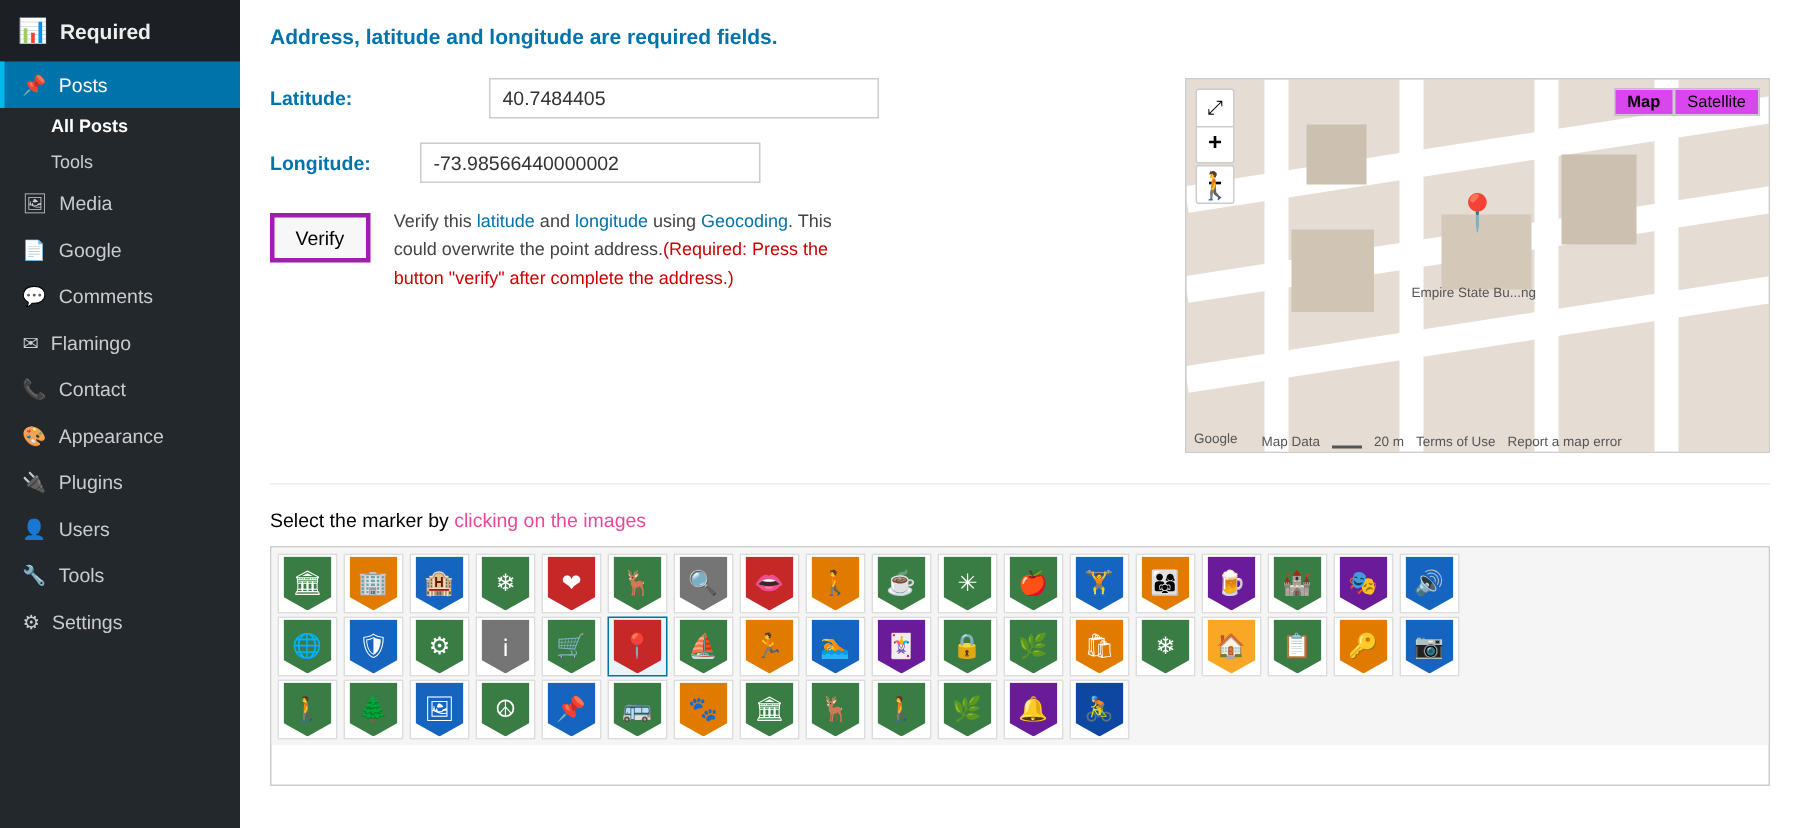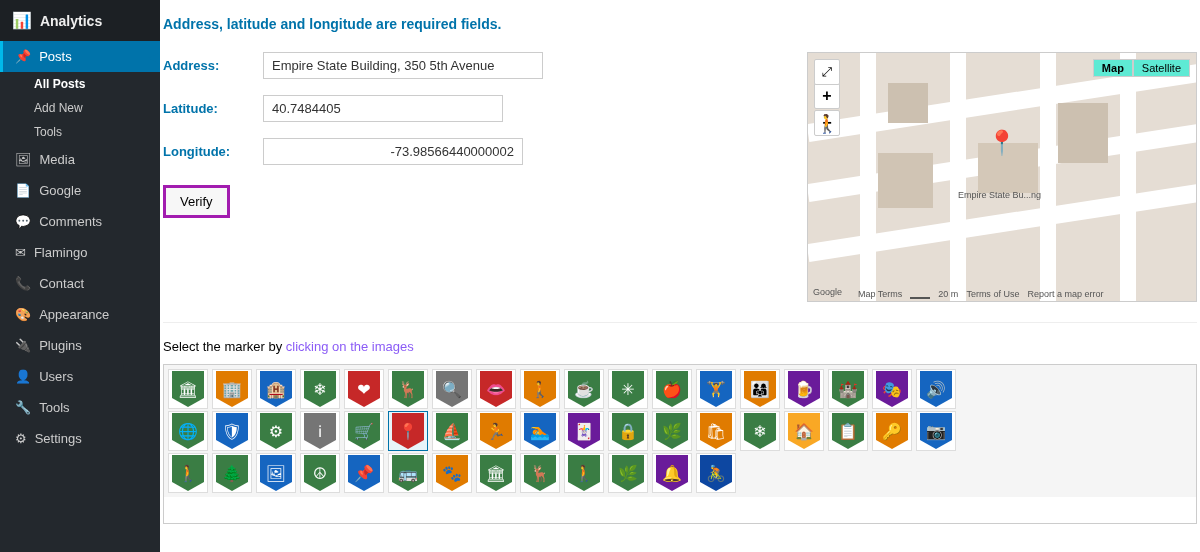--- a/index.html
+++ b/index.html
@@ -62,21 +62,21 @@
       cursor: pointer;
       font-size: 12px;
     }
     .sidebar-subitem.active-sub { color: #fff; font-weight: 600; }
 
     
     #main {
       flex: 1;
       background: #fff;
       overflow-y: auto;
-      padding: 16px 3px;
+      padding: 16px 20px;
     }
     .required-notice {
       color: #0073aa;
       font-size: 14px;
       font-weight: 700;
       margin-bottom: 20px;
     }
     .form-row {
       display: flex;
       align-items: center;
@@ -112,21 +112,21 @@
     .map-container {
       width: 390px;
       height: 250px;
       border: 1px solid #ccc;
       background: #e8e0d8;
       position: relative;
       overflow: hidden;
     }
     .map-tab {
       padding: 2px 8px;
-      background: #5eead4;
+      background: #d946ef;
       border: 1px solid #ccc;
       cursor: pointer;
       font-size: 11px;
     }
     .map-tab.active { font-weight: 700; }
 
     .verify-section {
       display: flex;
       align-items: flex-start;
       gap: 16px;
@@ -152,21 +152,21 @@
 
     .marker-section {
       margin-top: 10px;
       border-top: 1px solid #eee;
       padding-top: 16px;
     }
     .marker-title {
       font-size: 13px;
       margin-bottom: 10px;
     }
-    .marker-title span.blue { color: #8b5cf6; text-align: center; }
+    .marker-title span.blue { color: #ec4899; text-align: center; }
     .marker-grid-wrapper {
       border: 1px solid #ccc;
       height: 160px;
       overflow-y: scroll;
       position: relative;
     }
     .marker-grid {
       display: grid;
       grid-template-columns: repeat(18, 42px);
       gap: 2px;
@@ -196,34 +196,31 @@
     .mk-gray { background: #757575; color: #fff; width: 32px; height: 36px; clip-path: polygon(0 0, 100% 0, 100% 75%, 50% 100%, 0 75%); display:flex; align-items:center; justify-content:center; font-size:16px; }
     .mk-yellow { background: #f9a825; color: #fff; width: 32px; height: 36px; clip-path: polygon(0 0, 100% 0, 100% 75%, 50% 100%, 0 75%); display:flex; align-items:center; justify-content:center; font-size:16px; }
     .mk-darkblue { background: #0d47a1; color: #fff; width: 32px; height: 36px; clip-path: polygon(0 0, 100% 0, 100% 75%, 50% 100%, 0 75%); display:flex; align-items:center; justify-content:center; font-size:16px; }
   </style>
 </head>
 <body>
 
 <div id="sidebar">
   <div class="sidebar-header">
     <span class="wp-icon">📊</span>
-    <span>Analytics</span>
+    <span>Required</span>
   </div>
 
   <div class="sidebar-item active">
     <span>📌</span>
     <span>Posts</span>
   </div>
   <div class="sidebar-subitem active-sub">
     <span>All Posts</span>
   </div>
   <div class="sidebar-subitem">
-    <span>Add New</span>
-  </div>
-  <div class="sidebar-subitem">
     <span>Tools</span>
   </div>
 
   <div class="sidebar-item">
     <span>🖼</span>
     <span>Media</span>
   </div>
   <div class="sidebar-item">
     <span>📄</span>
     <span>Google</span>
@@ -261,33 +258,32 @@
     <span>Settings</span>
   </div>
 </div>
 
 <div id="main">
   <div class="required-notice">Address, latitude and longitude are required fields.</div>
 
   <div class="content-area">
     <div class="form-section">
       <div class="form-row">
-        <label class="form-label">Address:</label>
-        <input class="form-input" type="text" style="width: 280px;" value="Empire State Building, 350 5th Avenue">
-      </div>
-      <div class="form-row">
         <label class="form-label">Latitude:</label>
-        <input class="form-input" type="text" style="width: 240px;" value="40.7484405">
+        <input class="form-input" type="text" style="width: 260px; margin-left: 46px;" value="40.7484405">
       </div>
       <div class="form-row">
         <label class="form-label">Longitude:</label>
-        <input class="form-input" type="text" style="width: 260px; text-align: right;" value="-73.98566440000002">
+        <input class="form-input" type="text" style="width: 227px;" value="-73.98566440000002">
       </div>
       <div class="verify-section">
         <button class="verify-btn">Verify</button>
+        <div class="verify-text">
+          <span>Verify this </span><a>latitude</a><span> and </span><a>longitude</a><span> using </span><a>Geocoding</a><span>. This could overwrite the point address.</span><span class="red">(Required: Press the button "verify" after complete the address.)</span>
+        </div>
       </div>
     </div>
 
     <div class="map-section">
       <div class="map-container">
 
         <svg width="390" height="250" style="position:absolute;top:0;left:0;">
 
           <rect width="390" height="250" fill="#e8e0d8"></rect>
 
@@ -320,21 +316,21 @@
         <div style="position:absolute;top:30px;left:6px;display:flex;flex-direction:column;">
           <div style="width:26px;height:26px;background:#fff;border:1px solid #ccc;display:flex;align-items:center;justify-content:center;font-weight:bold;font-size:16px;cursor:pointer;border-radius:2px;">+</div>
           <div style="width:26px;height:26px;background:#fff;border:1px solid #ccc;display:flex;align-items:center;justify-content:center;font-weight:bold;font-size:16px;cursor:pointer;border-radius:2px;margin-top:1px;">−</div>
         </div>
         <div style="position:absolute;top:6px;left:6px;width:26px;height:26px;background:#fff;border:1px solid #ccc;display:flex;align-items:center;justify-content:center;cursor:pointer;border-radius:2px;">⤢</div>
         <div style="position:absolute;top:60px;left:8px;font-size:18px;color:#c8860a;">🚶</div>
 
         <div style="position:absolute;top:42%;left:50%;font-size:24px;color:#d33;transform:translate(-50%,-100%);">📍</div>
 
         <div style="position:absolute;bottom:2px;left:50px;font-size:9px;color:#555;display:flex;gap:8px;">
-          <span>Map Terms</span>
+          <span>Map Data</span>
           <span style="border-bottom:2px solid #555;display:inline-block;width:20px;vertical-align:middle;"></span>
           <span>20 m</span>
           <a style="color:#555;">Terms of Use</a>
           <a style="color:#555;">Report a map error</a>
         </div>
       </div>
     </div>
   </div>
 
   <div class="marker-section">

